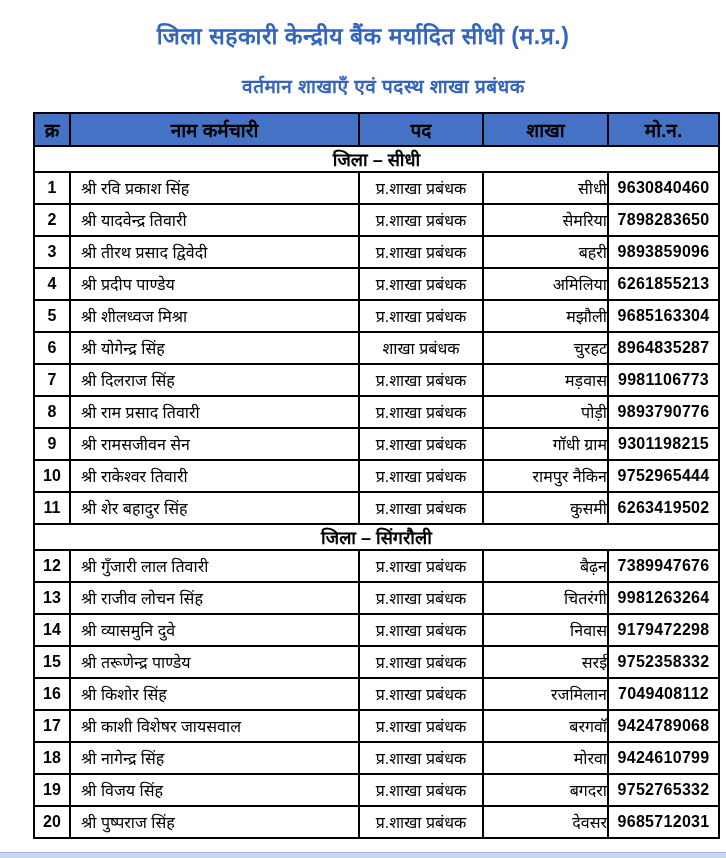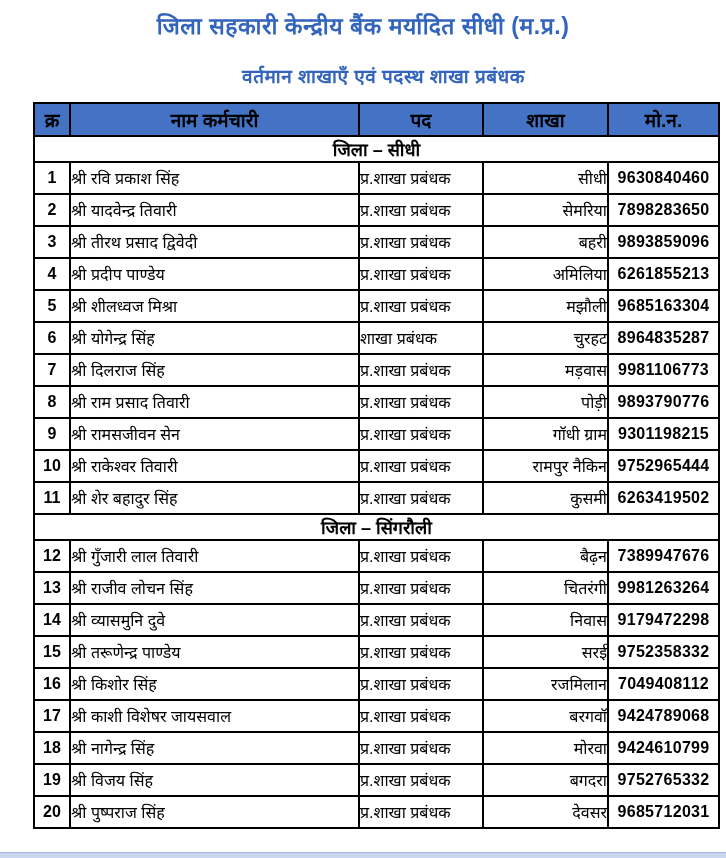--- a/index.html
+++ b/index.html
@@ -16,21 +16,21 @@
     position: relative;
     overflow: hidden;
     font-family: "Liberation Sans", "DejaVu Sans", sans-serif;
     color: #000;
   }
   .page-title {
     text-align: center;
     color: var(--title-blue);
     font-weight: bold;
     font-size: 23px;
-    padding-top: 9px;
+    padding-top: 19px;
     letter-spacing: 0.5px;
   }
   .page-subtitle {
     text-align: center;
     color: var(--title-blue);
     font-weight: bold;
     font-size: 19px;
     margin-top: 22px;
     letter-spacing: 0.5px;
     margin-left: 41px;
@@ -61,22 +61,22 @@
     font-size: 18px;
     text-align: center;
     background: #ffffff;
   }
   tr.data-row td {
     height: 32px;
     font-size: 16px;
     background: #ffffff;
   }
   td.col-sno  { text-align: center; font-size: 15px; font-weight: 600; }
-  td.col-name { text-align: left; font-size: 17px; }
-  td.col-post { font-size: 16px; }
+  td.col-name { text-align: left; padding-left: 10px; font-size: 17px; }
+  td.col-post { text-align: center; font-size: 16px; }
   td.col-branch { text-align: right; font-size: 17px; }
   td.col-mobile { text-align: center; font-size: 15px; font-weight: 600; letter-spacing: 0.3px; }
   .bottom-strip {
     position: absolute;
     left: 0; right: 0; bottom: 0;
     height: 6px;
     background: var(--footer-strip);
     border-top: 1px solid #9FB6E2;
   }
 </style>

